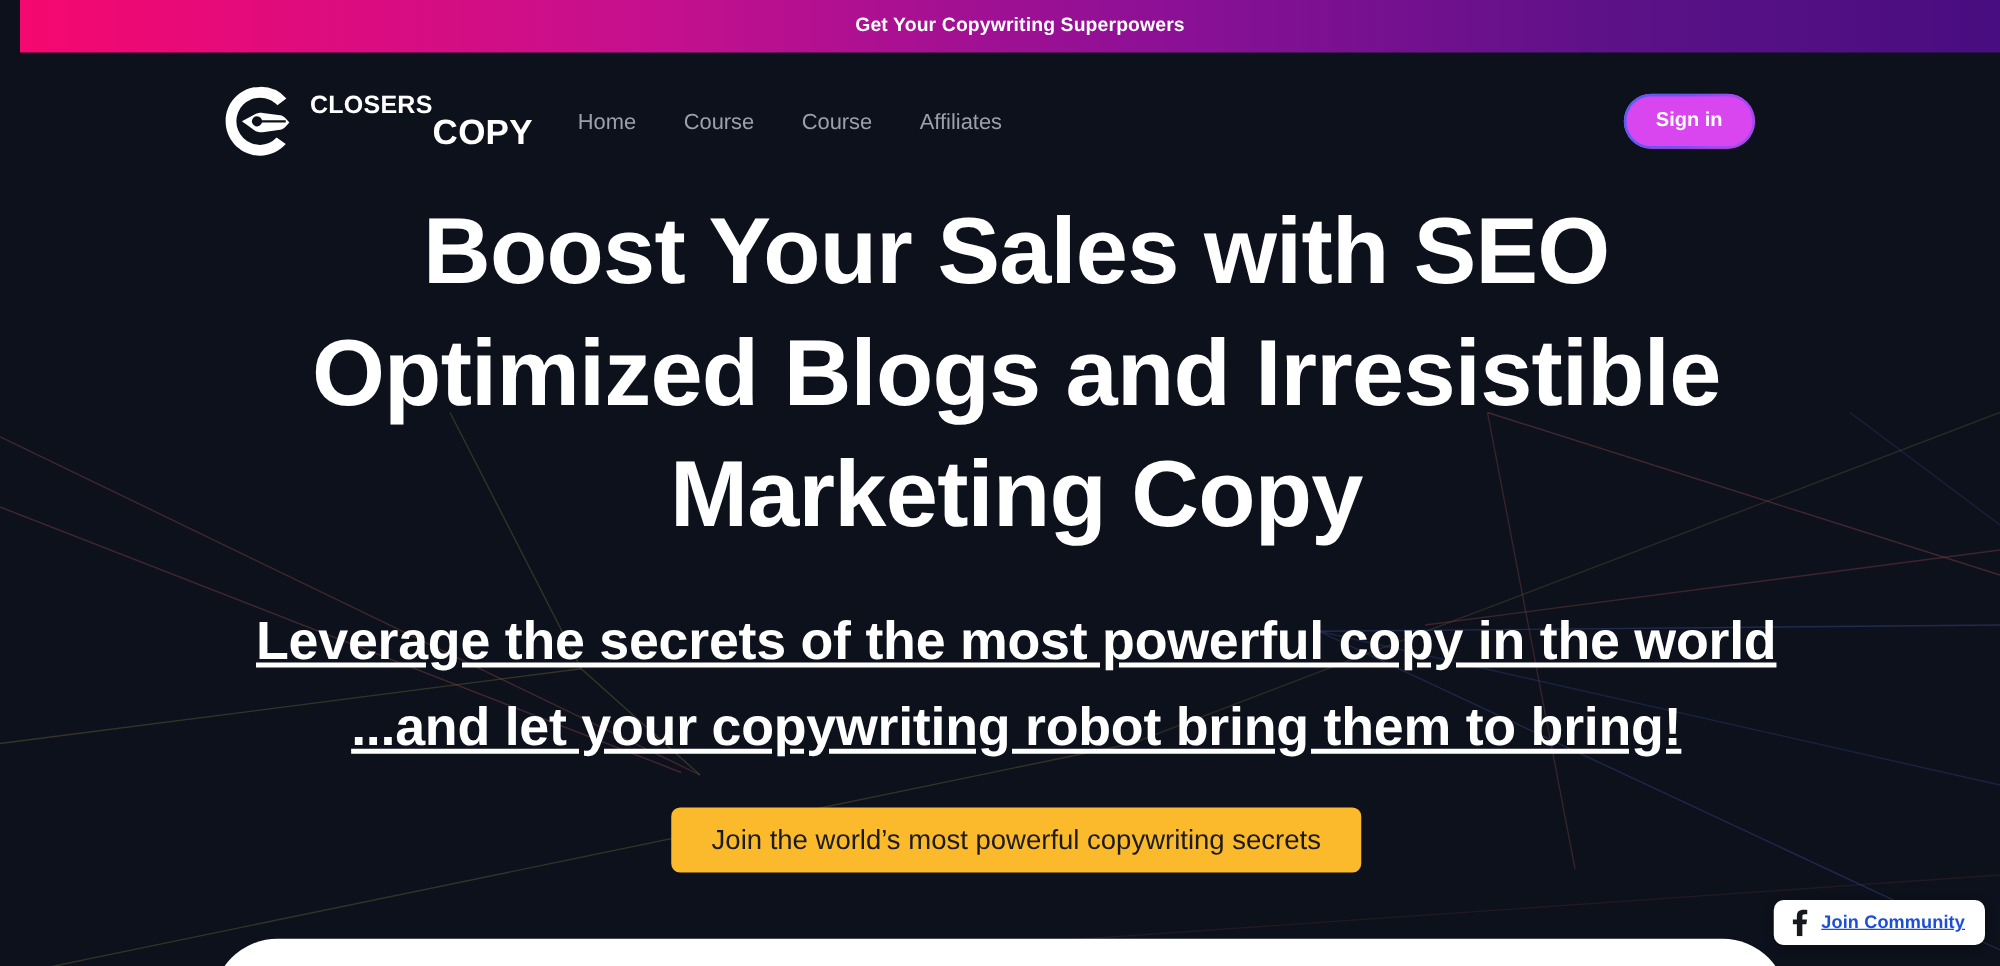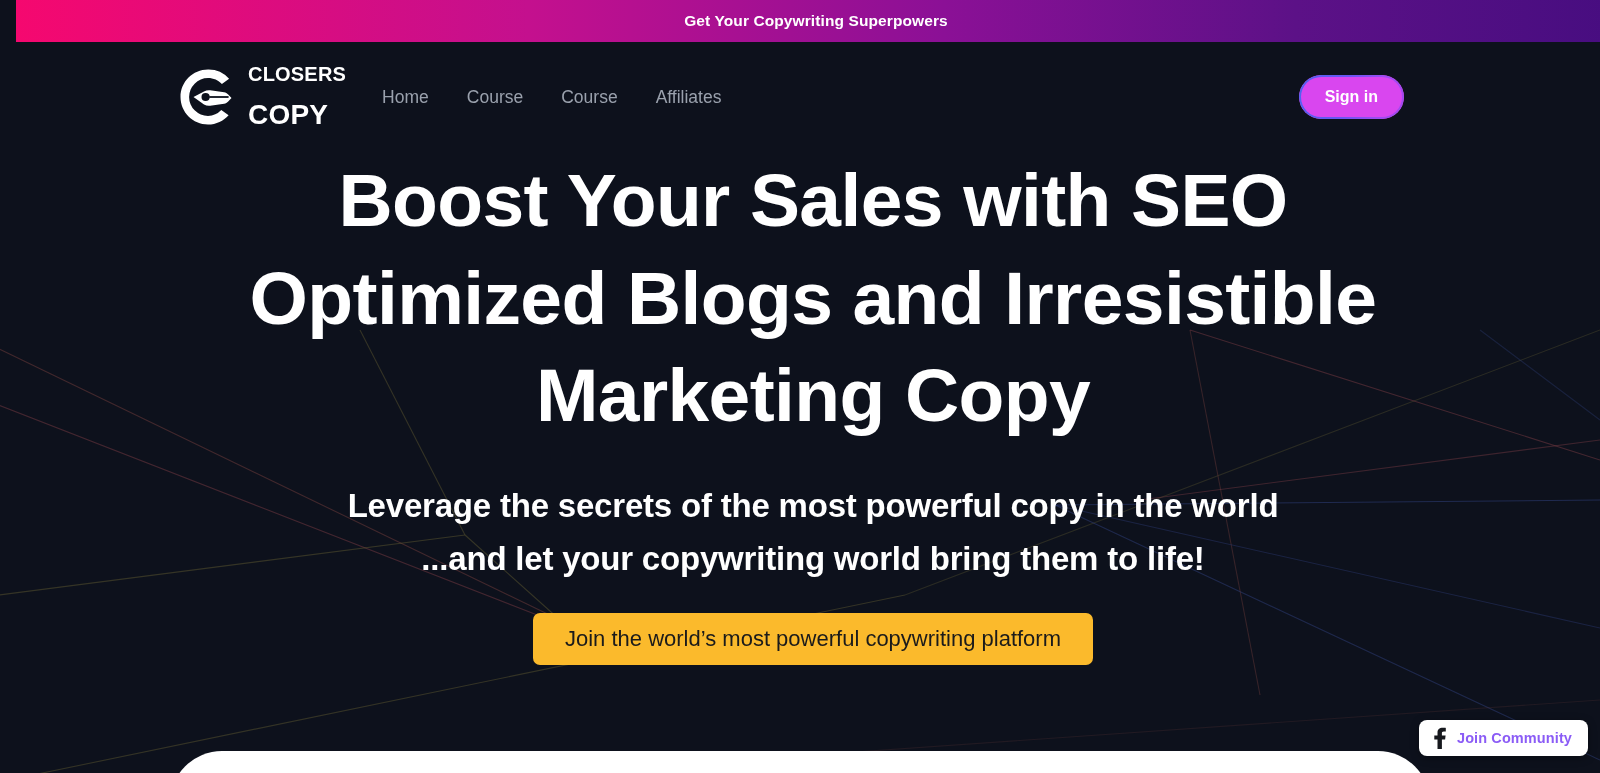--- a/index.html
+++ b/index.html
@@ -64,21 +64,21 @@
   .brand {
     display: flex;
     align-items: center;
     margin-left: 178px;
     gap: 10px;
     text-decoration: none;
   }
   .brand-mark { width: 60px; height: 60px; display: block; flex: 0 0 auto; }
   .brand-wordmark {
     display: flex;
-    flex-direction: column;
+    flex-direction: row;
     justify-content: center;
     line-height: 0.95;
   }
   .brand-line1 {
     color: #ffffff;
     font-size: 20px;
     font-weight: bold;
     letter-spacing: 0.2px;
   }
   .brand-line2 {
@@ -157,28 +157,29 @@
     font-size: 75px;
     font-weight: bold;
     line-height: 1.3;
     letter-spacing: -0.6px;
     max-width: 1220px;
     margin: 0 auto;
   }
 
   .hero-sub {
     color: #ffffff;
-    font-size: 33px;
+    font-size: 43px;
     font-weight: bold;
     line-height: 1.62;
     letter-spacing: -0.2px;
     margin-top: 34px;
     max-width: 1260px;
     margin-left: auto;
     margin-right: auto;
+    text-decoration: underline;
   }
 
   .hero-cta-wrap {
     margin-top: 28px;
     display: flex;
     justify-content: center;
   }
 
   .hero-cta {
     display: inline-flex;
@@ -223,25 +224,26 @@
     padding: 0 16px 0 14px;
     background: #ffffff;
     border-radius: 8px;
     box-shadow: 0 2px 8px rgba(0,0,0,0.35);
     cursor: pointer;
     z-index: 40;
     text-decoration: none;
   }
   .fb-icon { width: 14px; height: 22px; display: block; flex: 0 0 auto; }
   .fb-label {
-    color: #8b5cf6;
+    color: #1d4ed8;
     font-size: 14.5px;
     font-weight: bold;
     letter-spacing: 0.1px;
     white-space: nowrap;
+    text-decoration: underline;
   }
 </style>
 </head>
 <body>
 
 <div id="page">
 
   <svg id="bg-lines" viewBox="0 0 1600 773" preserveAspectRatio="none" aria-hidden="true">
     <g stroke-width="1.1" fill="none">
       <path d="M-40 330 L560 620" stroke="#6b3a3a" opacity="0.55"></path>
@@ -295,26 +297,26 @@
     </div>
 
   </header>
 
   <section class="hero">
 
     <h1 class="hero-title">Boost Your Sales with SEO Optimized Blogs and Irresistible Marketing Copy</h1>
 
     <p class="hero-sub">
       <span>Leverage the secrets of the most powerful copy in the world</span><br>
-      <span>...and let your copywriting world bring them to life!</span>
+      <span>...and let your copywriting robot bring them to bring!</span>
     </p>
 
     <div class="hero-cta-wrap">
       <a class="hero-cta" href="#">
-        <span>Join the world’s most powerful copywriting platform</span>
+        <span>Join the world’s most powerful copywriting secrets</span>
       </a>
     </div>
 
   </section>
 
   <div class="bottom-curve"></div>
 
   <a class="fb-widget" href="#">
     <svg class="fb-icon" viewBox="0 0 14 22" aria-hidden="true">
       <path fill="#16181d" d="M8.9 22v-9.6h3.2l.5-3.8H8.9V6.2c0-1.1.3-1.8 1.9-1.8h2V1c-.35-.05-1.5-.15-2.85-.15C6.2.85 4.5 2.6 4.5 5.8v2.8H1.3v3.8h3.2V22z"></path>

